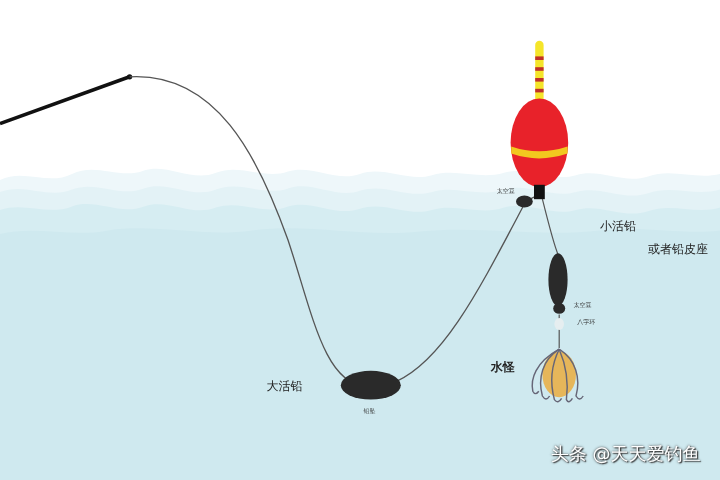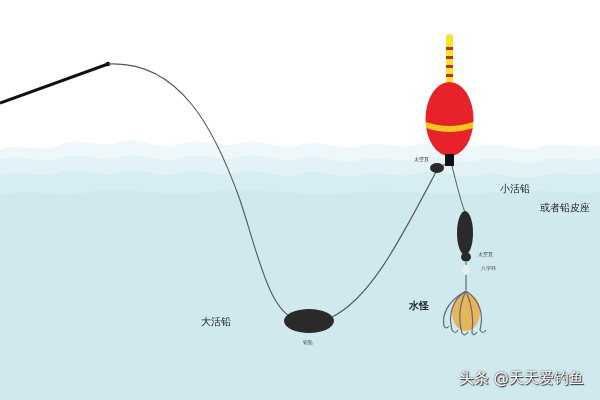--- a/index.html
+++ b/index.html
@@ -64,19 +64,19 @@
         <path d="M466,291 C446,302 442,316 444,326 Q446,330 449,326"></path>
       </g>
     </g>
   </svg>
 
   <span class="label lbl-tiny" style="left:414px; top:156px;">太空豆</span>
   <span class="label lbl-tiny" style="left:478px; top:251px;">太空豆</span>
   <span class="label lbl-tiny" style="left:481px; top:265px;">八字环</span>
   <span class="label lbl-tiny" style="left:303px; top:339px;">铅坠</span>
 
-  <span class="label lbl-big" style="left:201px; top:315px;">大活铅</span>
+  <span class="label lbl-big" style="left:222px; top:315px;">大活铅</span>
   <span class="label lbl-big" style="left:409px; top:299px;font-weight:bold;">水怪</span>
   <span class="label lbl-big" style="left:500px; top:182px;">小活铅</span>
   <span class="label lbl-big" style="left:500px; top:201px;margin-left:40px;">或者铅皮座</span>
 
   <span class="watermark">头条 @天天爱钓鱼</span>
 </div>
 
 </body></html>

